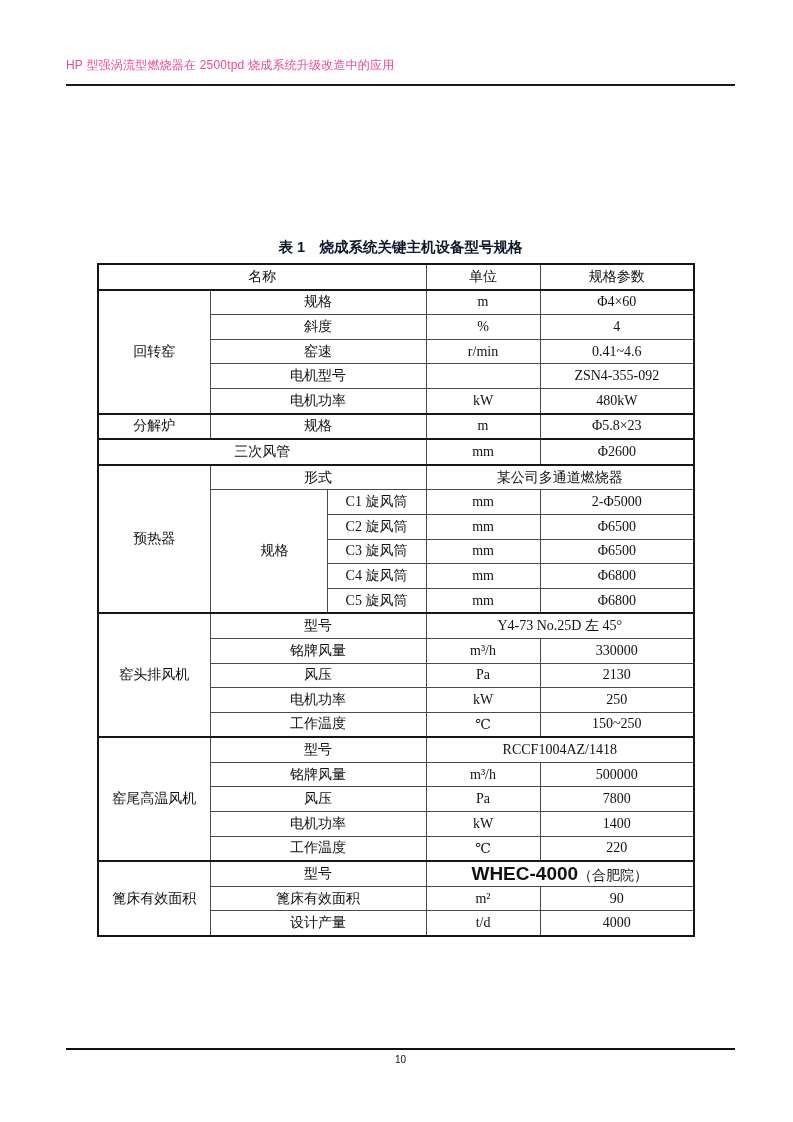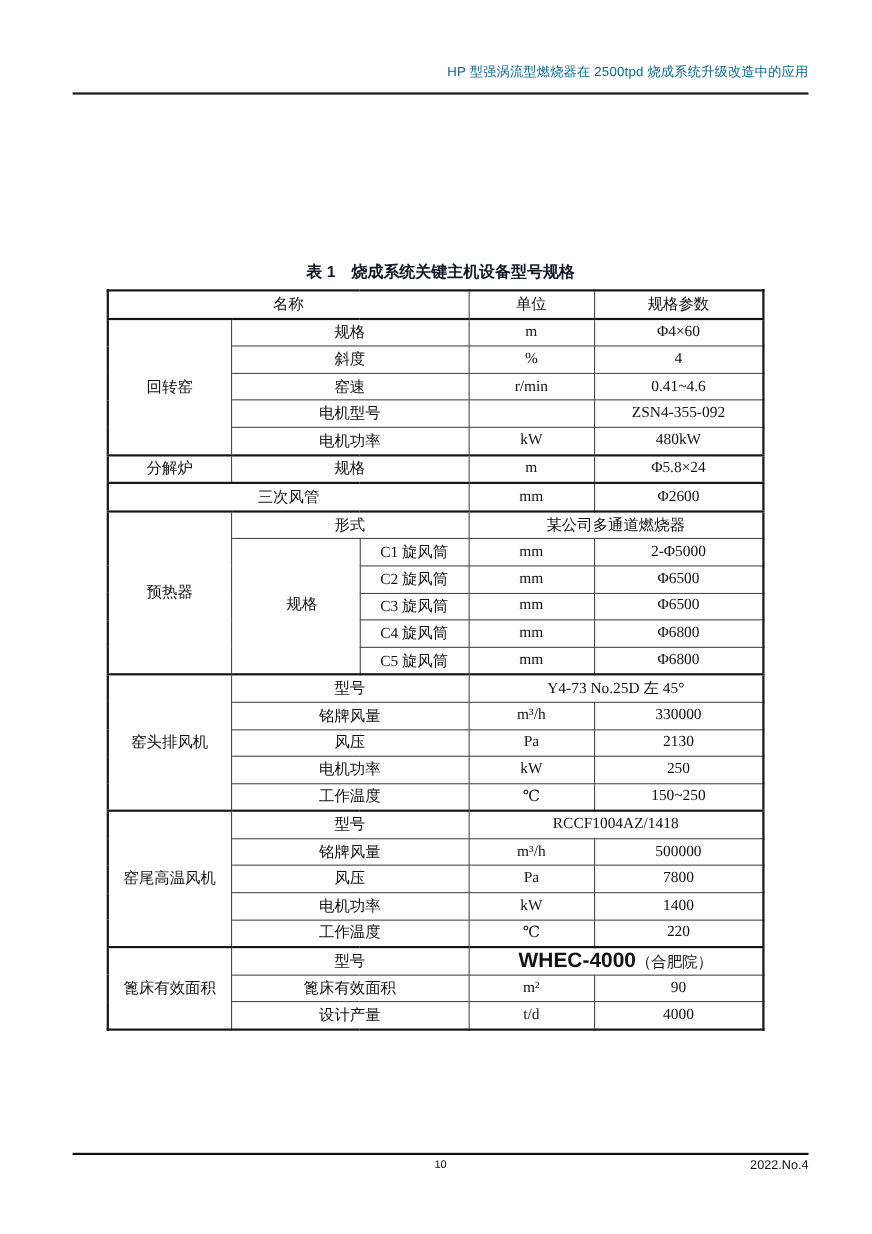--- a/index.html
+++ b/index.html
@@ -3,23 +3,23 @@
 <meta charset="utf-8">
 <style>
   html,body{margin:0;padding:0;background:#ffffff;}
   .page{
     position:relative;width:793px;height:1122px;background:#ffffff;
     font-family:"Liberation Serif","DejaVu Serif",serif;color:#111;
     overflow:hidden;
   }
   
   .running-head{
-    position:absolute;top:57px;left:66px;width:669px;text-align:right;
+    position:absolute;top:57px;left:66px;width:669px;text-align:left;
     font-family:"Liberation Sans","DejaVu Sans",sans-serif;
-    font-size:12px;color:#0369a1;letter-spacing:.2px;
+    font-size:12px;color:#ec4899;letter-spacing:.2px;
   }
   .head-rule{
     position:absolute;top:84px;left:66px;width:669px;height:0;
     border-top:2.5px solid #1a1a1a;
   }
   
   .body-par{
     position:absolute;top:93px;left:66px;width:669px;
     font-size:17.5px;line-height:34.3px;text-align:justify;
     text-indent:2em;color:#0f0f0f;
@@ -112,21 +112,21 @@
     <tr>
       <td colspan="2">电机功率</td>
       <td>kW</td>
       <td>480kW</td>
     </tr>
 
     <tr class="sec">
       <td>分解炉</td>
       <td colspan="2">规格</td>
       <td>m</td>
-      <td>Φ5.8×24</td>
+      <td>Φ5.8×23</td>
     </tr>
 
     <tr class="sec">
       <td colspan="3">三次风管</td>
       <td>mm</td>
       <td>Φ2600</td>
     </tr>
 
     <tr class="sec">
       <td rowspan="6">预热器</td>
@@ -225,15 +225,14 @@
     <tr>
       <td colspan="2">设计产量</td>
       <td>t/d</td>
       <td>4000</td>
     </tr>
   </tbody>
     </table>
 
   <div class="foot-rule"></div>
   <div class="foot-page">10</div>
-  <div class="foot-issue">2022.No.4</div>
 
 </div>
 
 </body></html>

